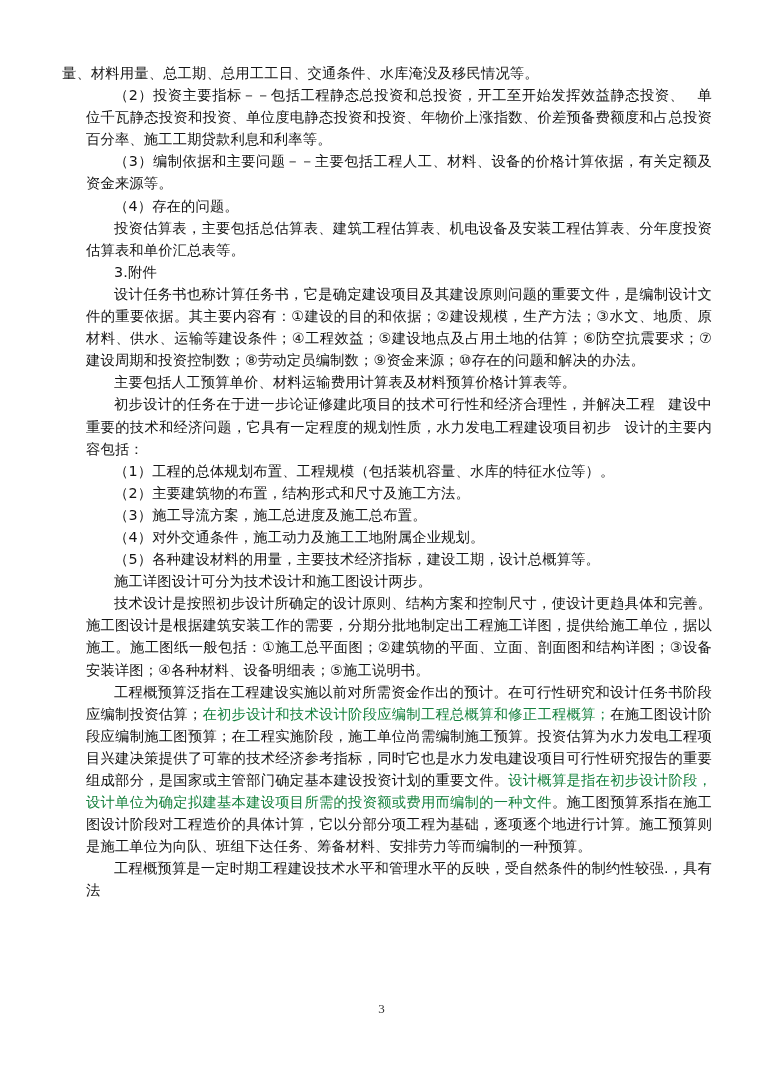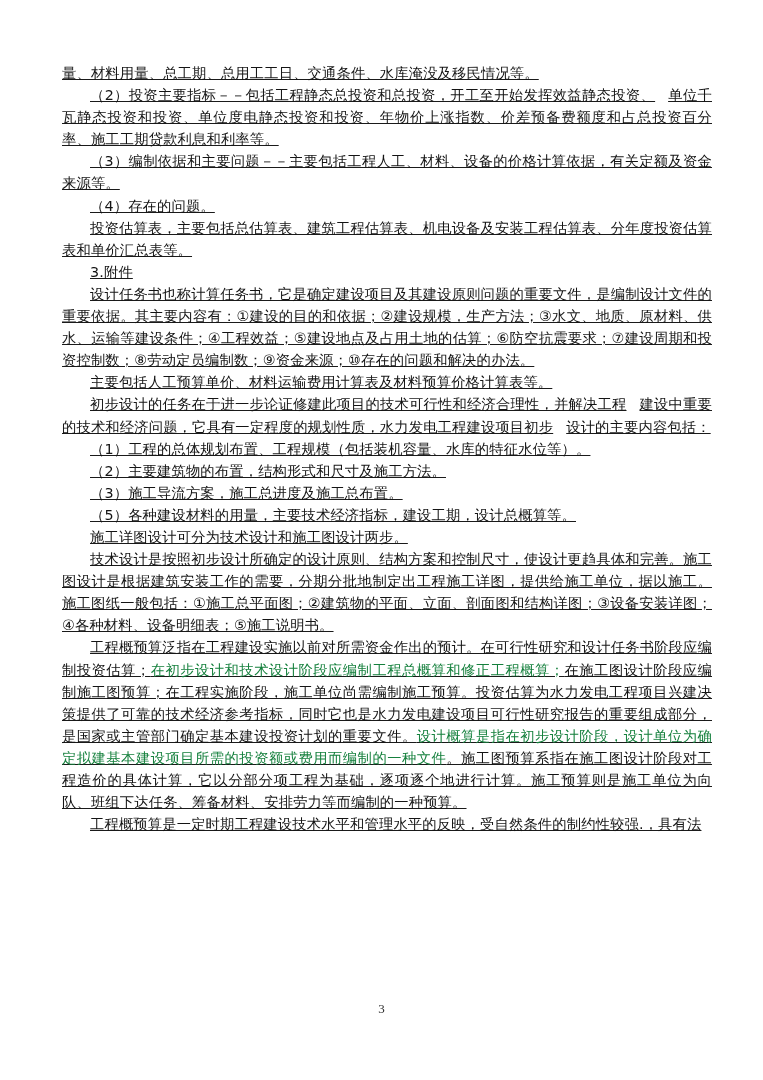--- a/index.html
+++ b/index.html
@@ -17,37 +17,36 @@
   }
   .page {
     position: absolute;
     left: 0;
     top: 0;
     width: 673px;
     height: 1080px;
     background: #fff;
     box-sizing: border-box;
     padding: 62px 54px 0 62px;
-    text-decoration: underline;
   }
   .doc-body {
     width: 650px;
   }
   p.para {
     margin: 0;
     font-size: 14.3px;
     line-height: 22.1px;
     letter-spacing: 0.15px;
     text-align: justify;
     text-justify: inter-ideograph;
     word-break: break-all;
     color: #141414;
   }
   p.indent1 { text-indent: 0; }
-  p.indent2 { text-indent: 28px; }
+  p.indent2 { text-indent: 28px; margin-left: 24px; }
   .red {
     color: #15803d;
   }
   .gapsp {
     display: inline-block;
     width: 13px;
   }
   .page-number {
     position: absolute;
     left: 0;
@@ -84,20 +83,21 @@
     <p class="para indent2">主要包括人工预算单价、材料运输费用计算表及材料预算价格计算表等。</p>
 
     <p class="para indent2"><span>初步设计的任务在于进一步论证修建此项目的技术可行性和经济合理性，并解决工程</span><span class="gapsp"></span><span>建设中重要的技术和经济问题，它具有一定程度的规划性质，水力发电工程建设项目初步</span><span class="gapsp"></span><span>设计的主要内容包括：</span></p>
 
     <p class="para indent2">（1）工程的总体规划布置、工程规模（包括装机容量、水库的特征水位等）。</p>
 
     <p class="para indent2">（2）主要建筑物的布置，结构形式和尺寸及施工方法。</p>
 
     <p class="para indent2">（3）施工导流方案，施工总进度及施工总布置。</p>
 
+    <p class="para indent2">（4）对外交通条件，施工动力及施工工地附属企业规划。</p>
 
     <p class="para indent2">（5）各种建设材料的用量，主要技术经济指标，建设工期，设计总概算等。</p>
 
     <p class="para indent2">施工详图设计可分为技术设计和施工图设计两步。</p>
 
     <p class="para indent2">技术设计是按照初步设计所确定的设计原则、结构方案和控制尺寸，使设计更趋具体和完善。施工图设计是根据建筑安装工作的需要，分期分批地制定出工程施工详图，提供给施工单位，据以施工。施工图纸一般包括：①施工总平面图；②建筑物的平面、立面、剖面图和结构详图；③设备安装详图；④各种材料、设备明细表；⑤施工说明书。</p>
 
     <p class="para indent2">
       <span>工程概预算泛指在工程建设实施以前对所需资金作出的预计。在可行性研究和设计任务书阶段应编制投资估算；</span><span class="red">在初步设计和技术设计阶段应编制工程总概算和修正工程概算；</span><span>在施工图设计阶段应编制施工图预算；在工程实施阶段，施工单位尚需编制施工预算。投资估算为水力发电工程项目兴建决策提供了可靠的技术经济参考指标，同时它也是水力发电建设项目可行性研究报告的重要组成部分，是国家或主管部门确定基本建设投资计划的重要文件。</span><span class="red">设计概算是指在初步设计阶段，设计单位为确定拟建基本建设项目所需的投资额或费用而编制的一种文件</span><span>。施工图预算系指在施工图设计阶段对工程造价的具体计算，它以分部分项工程为基础，逐项逐个地进行计算。施工预算则是施工单位为向队、班组下达任务、筹备材料、安排劳力等而编制的一种预算。</span>
     </p>

